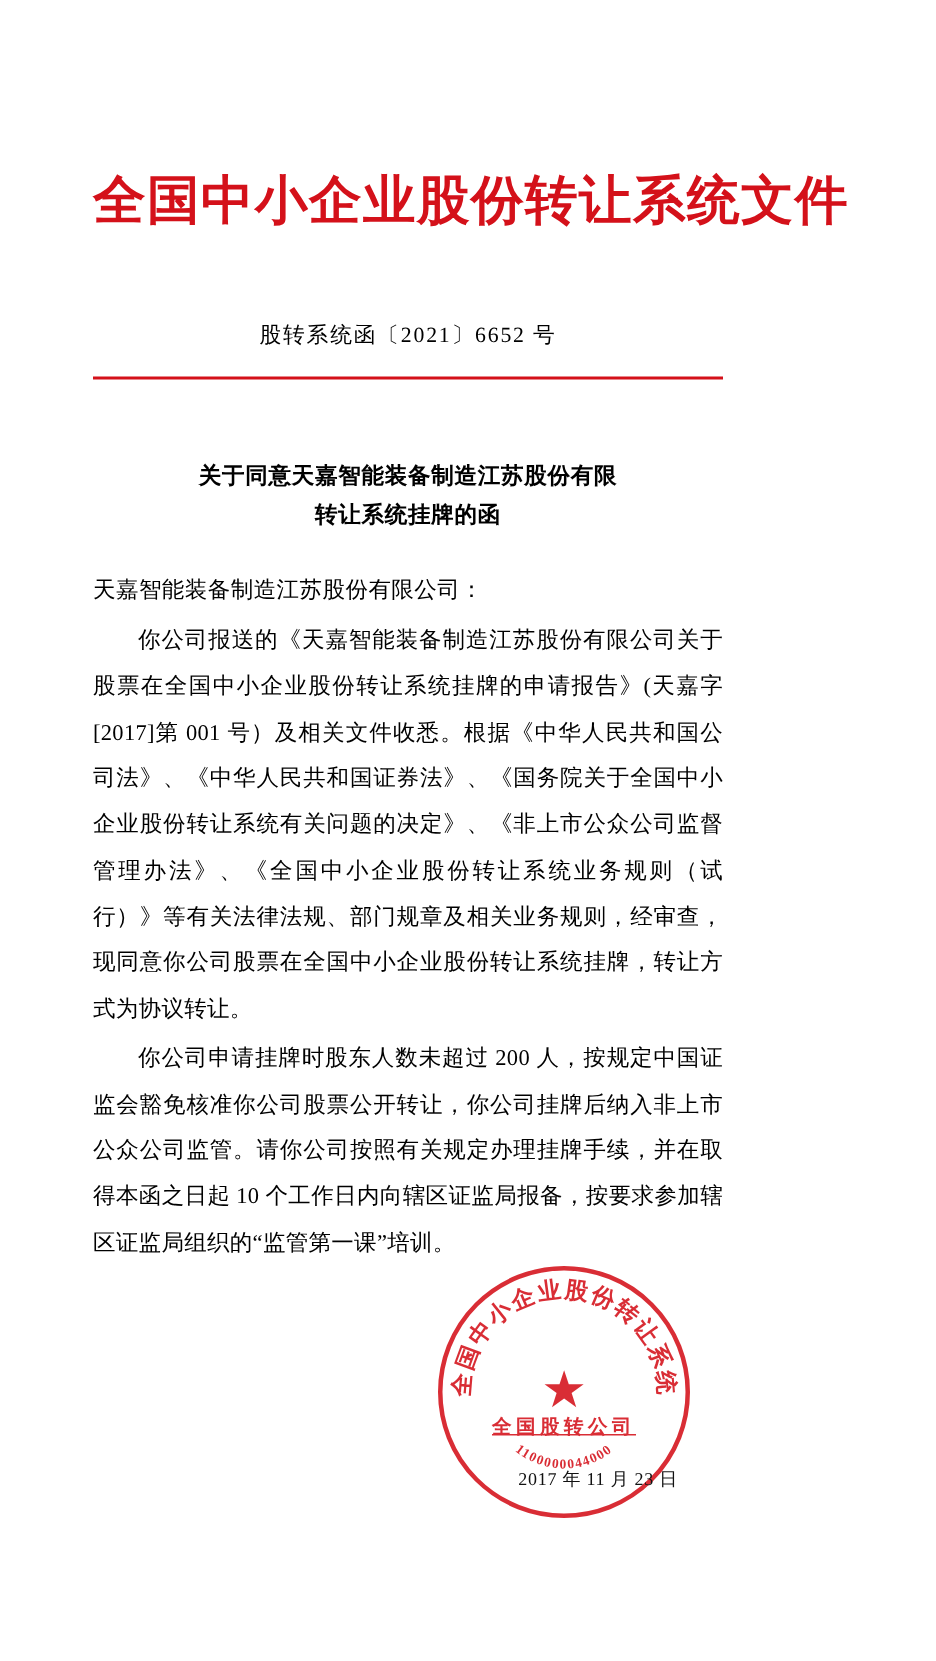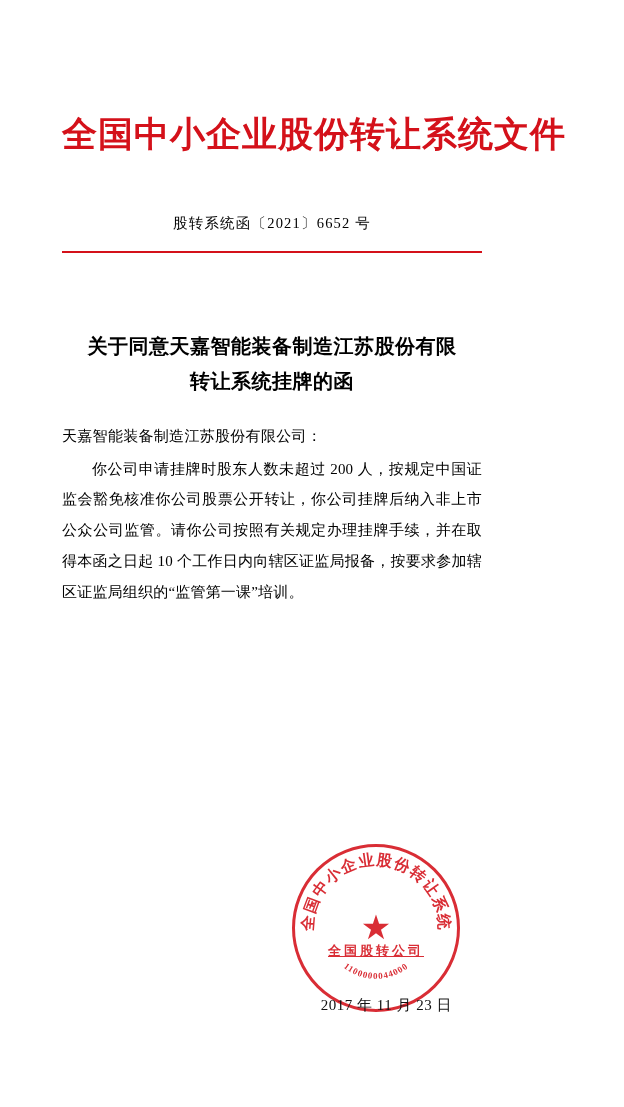--- a/index.html
+++ b/index.html
@@ -47,23 +47,23 @@
   }
 
   .red-rule {
     margin-top: 18px;
     height: 2.2px;
     background: #d4111a;
   }
 
   
   .doc-title {
-    margin-top: 76px;
+    margin-top: 52px;
     text-align: center;
-    font-size: 20px;
+    font-size: 15px;
     font-weight: bold;
     line-height: 1.75;
     letter-spacing: 0.5px;
   }
   .doc-title div {
     white-space: nowrap;
   }
 
   
   .body-wrap {
@@ -136,22 +136,22 @@
     font-weight: bold;
     letter-spacing: 1.5px;
   }
   .seal-arc-bottom text {
     font-size: 9px;
     letter-spacing: 1px;
   }
   .seal-date {
     position: absolute;
     right: 30px;
-    bottom: 4px;
-    font-size: 15px;
+    bottom: 24px;
+    font-size: 12px;
     letter-spacing: 0.5px;
     color: #111;
     white-space: nowrap;
   }
 </style>
 </head>
 <body>
 
 <div class="page">
 
@@ -163,20 +163,21 @@
 
   <div class="red-rule"></div>
 
   <div class="doc-title">
     <div>关于同意天嘉智能装备制造江苏股份有限</div>
     <div>转让系统挂牌的函</div>
   </div>
 
   <div class="body-wrap">
     <div class="salutation">天嘉智能装备制造江苏股份有限公司：</div>
+    <div class="para">你公司报送的《天嘉智能装备制造江苏股份有限公司关于股票在全国中小企业股份转让系统挂牌的申请报告》(天嘉字[2017]第 001 号）及相关文件收悉。根据《中华人民共和国公司法》、《中华人民共和国证券法》、《国务院关于全国中小企业股份转让系统有关问题的决定》、《非上市公众公司监督管理办法》、《全国中小企业股份转让系统业务规则（试行）》等有关法律法规、部门规章及相关业务规则，经审查，现同意你公司股票在全国中小企业股份转让系统挂牌，转让方式为协议转让。</div>
     <div class="para">你公司申请挂牌时股东人数未超过 200 人，按规定中国证监会豁免核准你公司股票公开转让，你公司挂牌后纳入非上市公众公司监管。请你公司按照有关规定办理挂牌手续，并在取得本函之日起 10 个工作日内向辖区证监局报备，按要求参加辖区证监局组织的“监管第一课”培训。</div>
   </div>
 
   <div class="seal-area">
     <div class="seal">
       <svg class="seal-arc" viewBox="0 0 162 162">
         <defs>
           <path id="arcTop" d="M 18,81 A 63,63 0 0 1 144,81"></path>
           <path id="arcBottom" d="M 27,81 A 54,54 0 0 0 135,81"></path>
         </defs>

